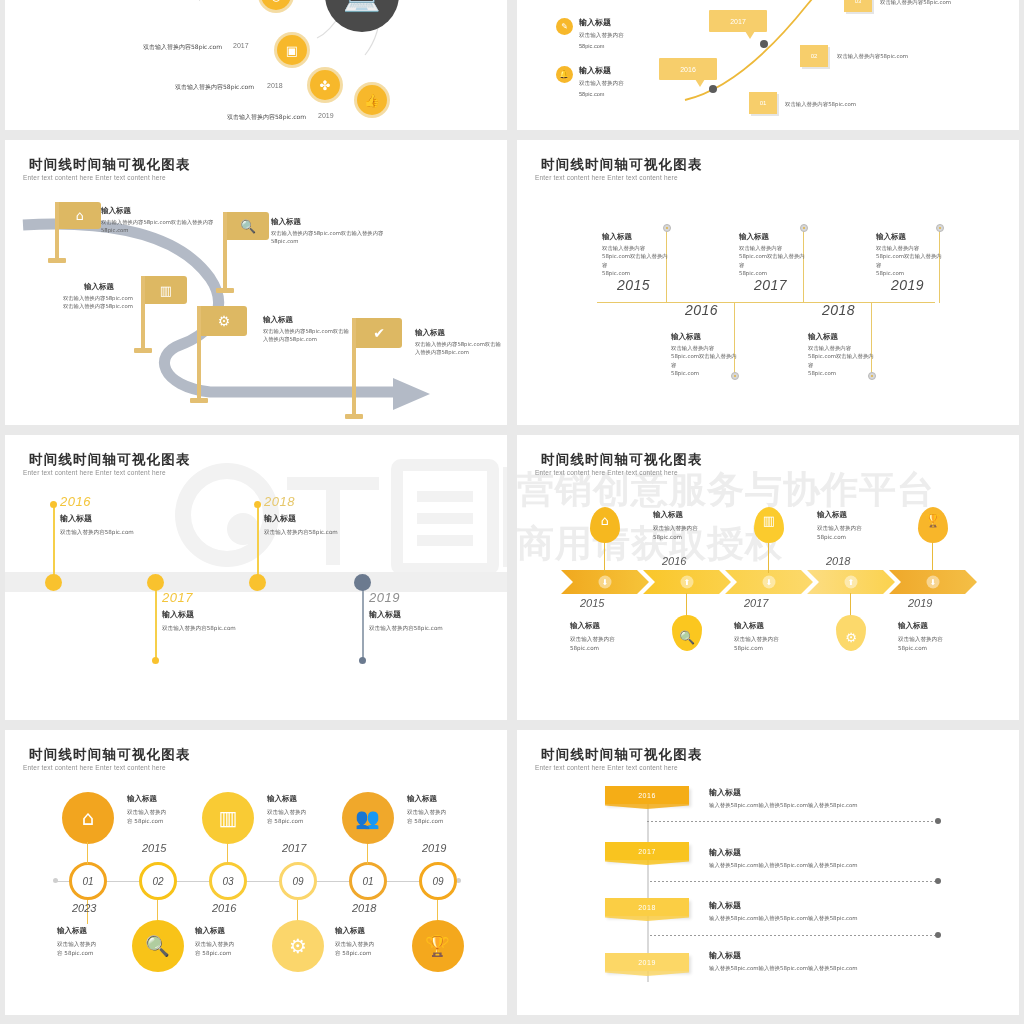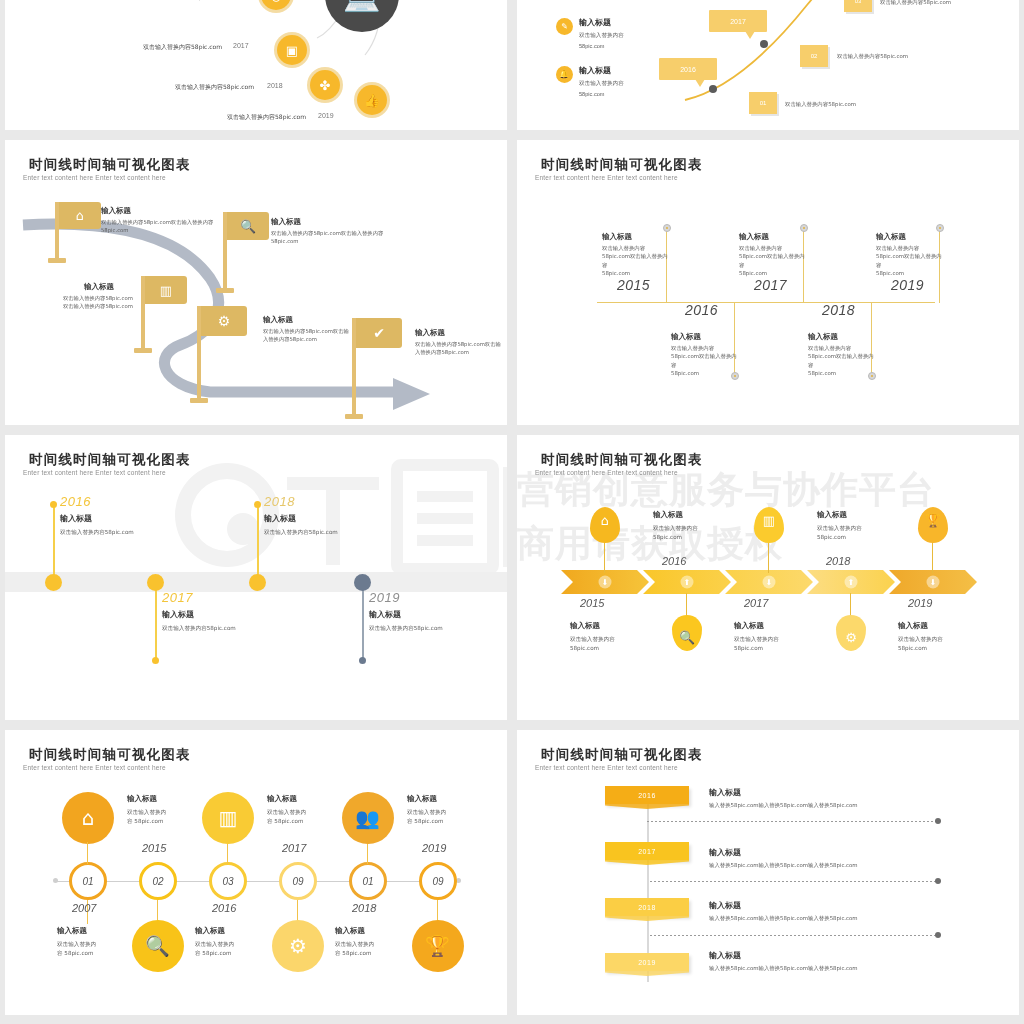--- a/index.html
+++ b/index.html
@@ -544,21 +544,21 @@
     <div class="bdot" style="position:absolute;left:451px;top:148px;width:5px;height:5px;border-radius:50%;background:#cfcfcf"></div>
 
     <div class="numc" style="left:64px;top:132px;border-color:#f2a51f">
         <span>01</span>
       </div>
     <div class="stem" style="left:82px;top:170px;height:24px;background:#f2c24a"></div>
     <div class="icoc" style="left:57px;top:62px;width:52px;height:52px;background:#f2a51f;font-size:20px">
         <span class="glyph">⌂</span>
       </div>
     <div class="stem" style="left:82px;top:112px;height:22px;background:#f2c24a"></div>
-    <div style="position:absolute;left:67px;top:172px;font-size:11px;color:#555;font-style:italic">2007</div>
+    <div style="position:absolute;left:67px;top:172px;font-size:11px;color:#555;font-style:italic">2023</div>
     <div class="s7-blk" style="left:52px;top:196px">
       <div class="h">输入标题</div>
       <div class="b">双击输入替换内</div>
       <div class="b" style="margin-top:0">容 58pic.com</div>
     </div>
 
     <div class="numc" style="left:134px;top:132px;border-color:#f8c318">
         <span>02</span>
       </div>
     <div class="stem" style="left:152px;top:170px;height:24px;background:#f2c24a"></div>

